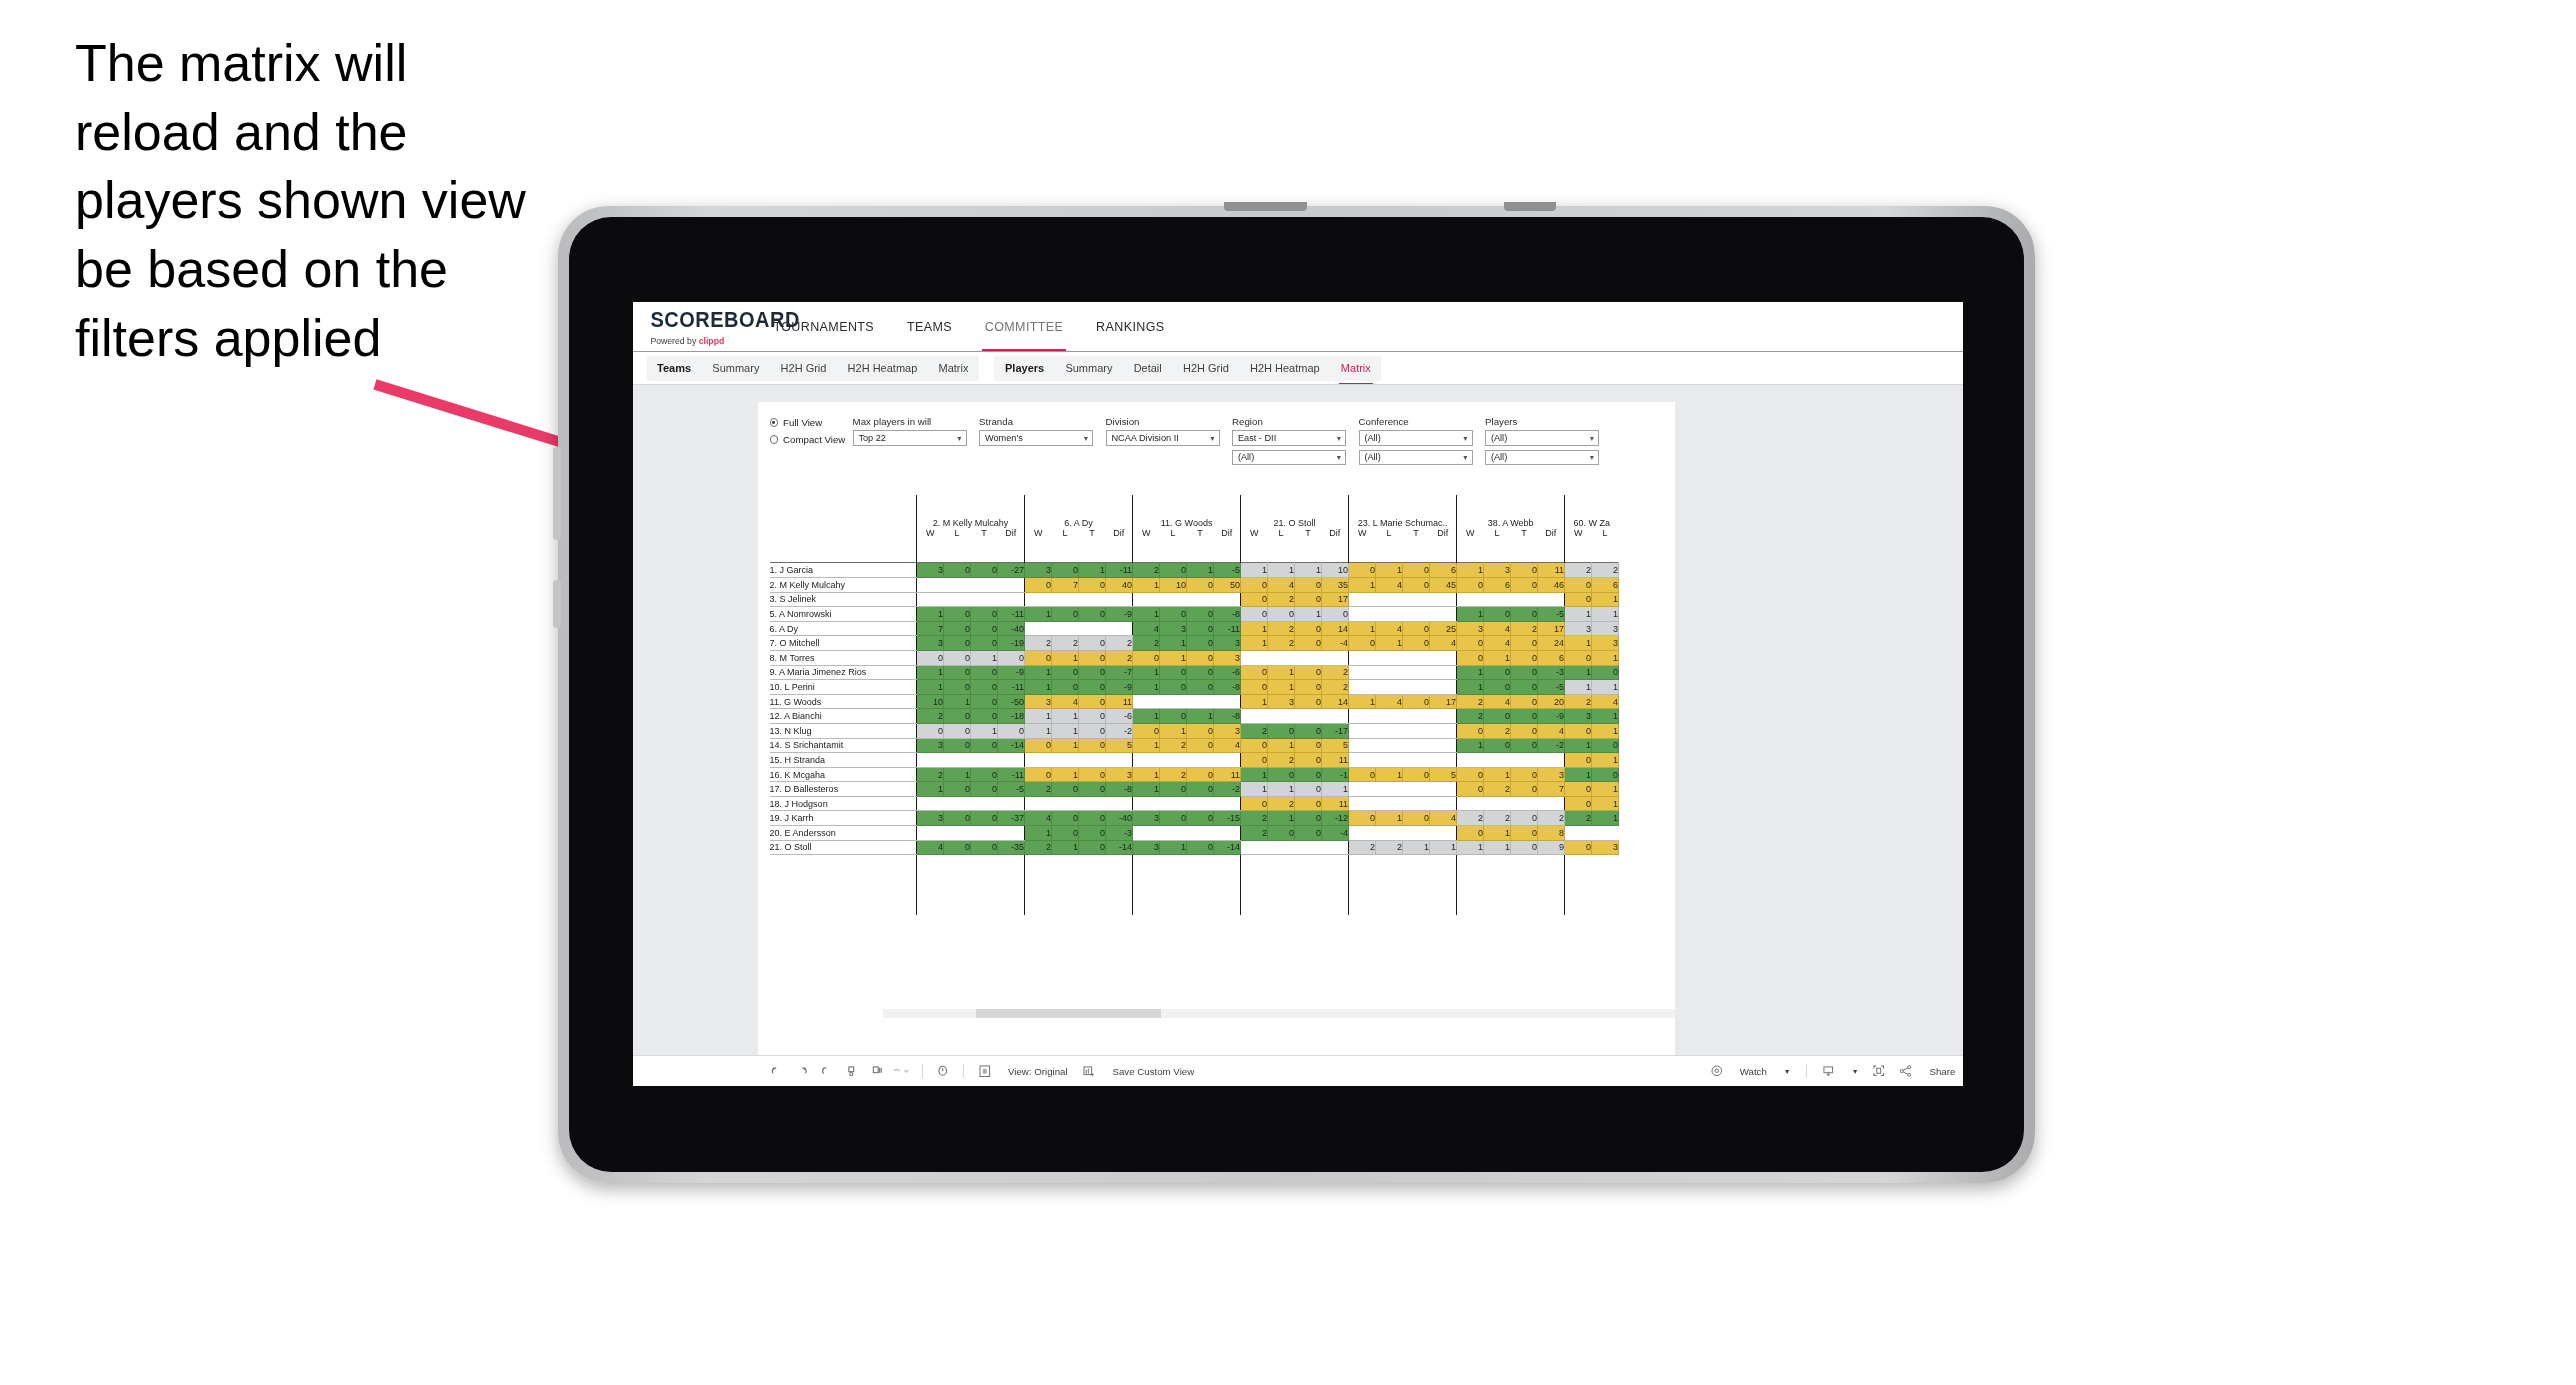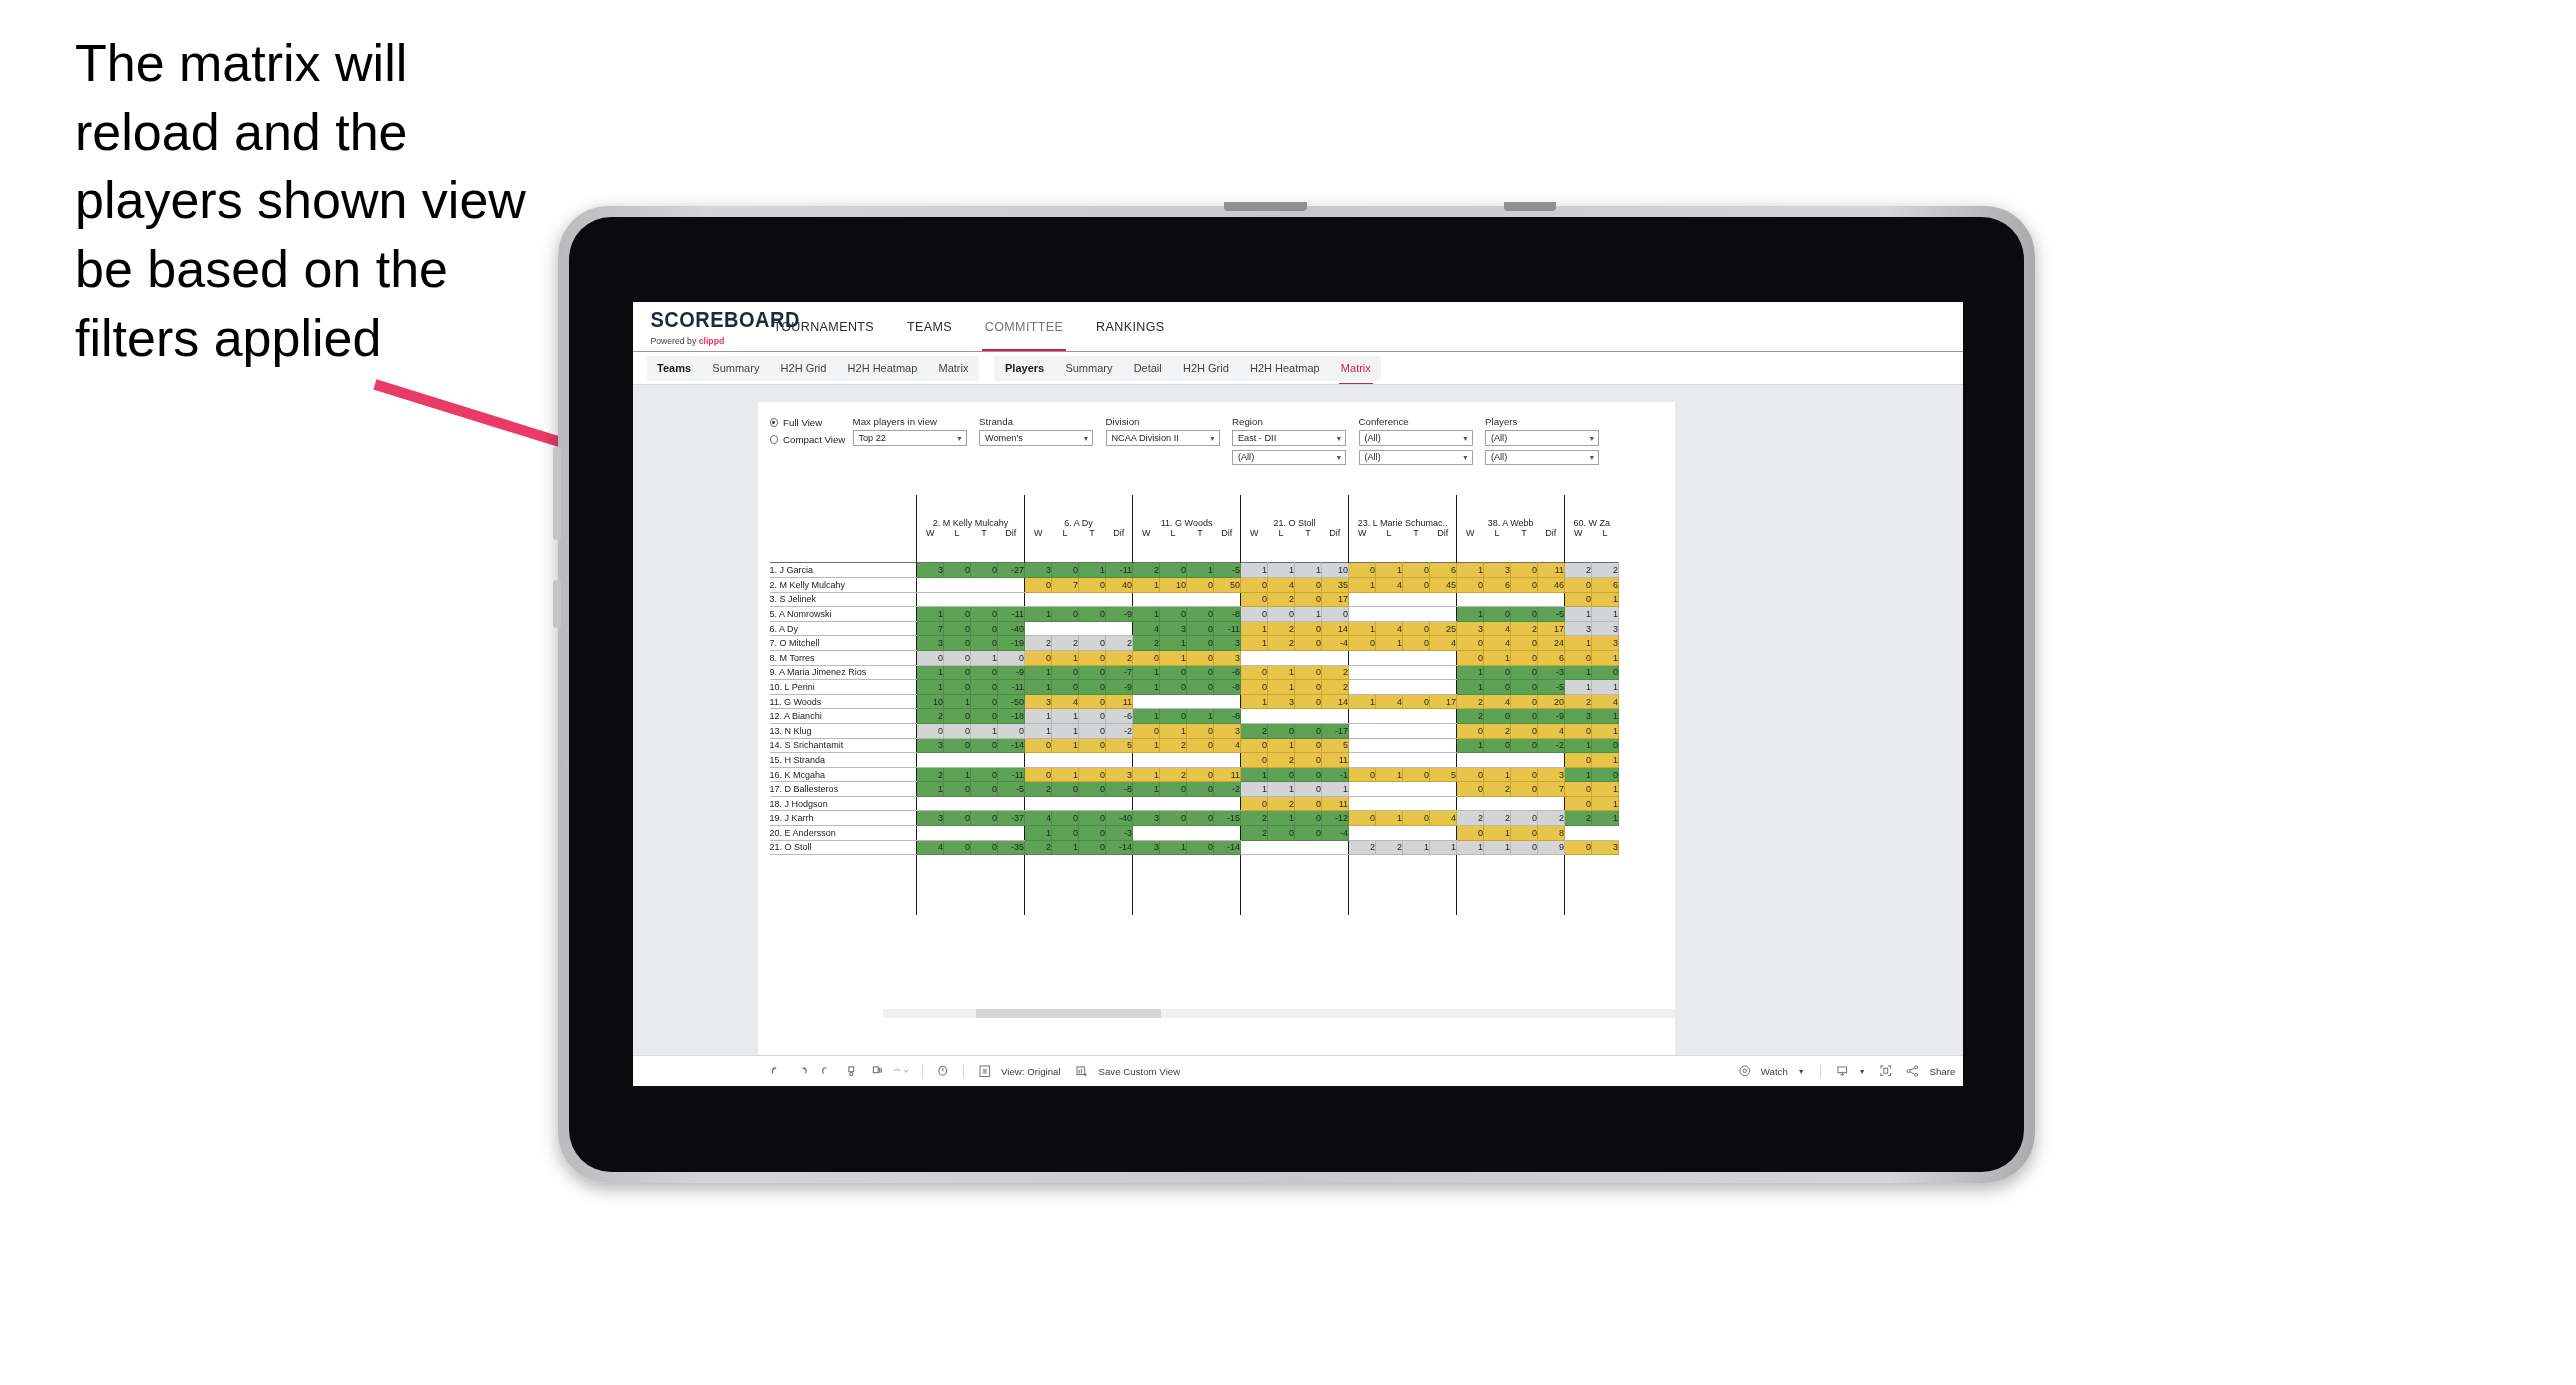--- a/index.html
+++ b/index.html
@@ -178,21 +178,21 @@
 
   
   #bottombar {
     position: absolute; left: 0; right: 0; bottom: 0; height: 31px;
     background: #ffffff; border-top: 1px solid #d9dadc;
     display: flex; align-items: center; padding-left: 131px;
     font-size: 9.7px; color: #444;
   }
   .tb-icon { width: 25px; display: flex; align-items: center; justify-content: center; cursor: pointer; color: #6c6e70; }
   .tb-sep { width: 1px; height: 13.5px; background: #d5d6d8; margin: 0 7.7px; }
-  .tb-btn { display: flex; align-items: center; gap: 10px; padding: 0 7.7px; cursor: pointer; color: #3c3e40; font-size: 9.7px; white-space: nowrap; text-align: center;}
+  .tb-btn { display: flex; align-items: center; gap: 17px; padding: 0 7.7px; cursor: pointer; color: #3c3e40; font-size: 9.7px; white-space: nowrap; text-align: center;}
   .tb-spacer { flex: 1; }
   svg { display:block; }
 </style>
 </head>
 <body>
 
 <div id="annotation">The matrix will reload and the players shown view be based on the filters applied</div>
 
 <svg id="arrow-svg" viewBox="0 0 720 340">
   <line x1="8" y1="18" x2="580" y2="196" stroke="#ea3b68" stroke-width="11" stroke-linecap="butt"></line>
@@ -258,21 +258,21 @@
             <span class="radio on"></span>
             <span class="radio-label">Full View</span>
           </div>
           <div class="radio-row">
             <span class="radio"></span>
             <span class="radio-label">Compact View</span>
           </div>
         </div>
 
         <div class="fcol">
-          <div class="fcol-label">Max players in view</div>
+          <div class="fcol-label">Max players in will</div>
           <div class="fsel">
             <span>Top 22</span>
             <span class="carat">▼</span>
           </div>
         </div>
 
         <div class="fcol">
           <div class="fcol-label">Stranda</div>
           <div class="fsel">
             <span>Women's</span>

